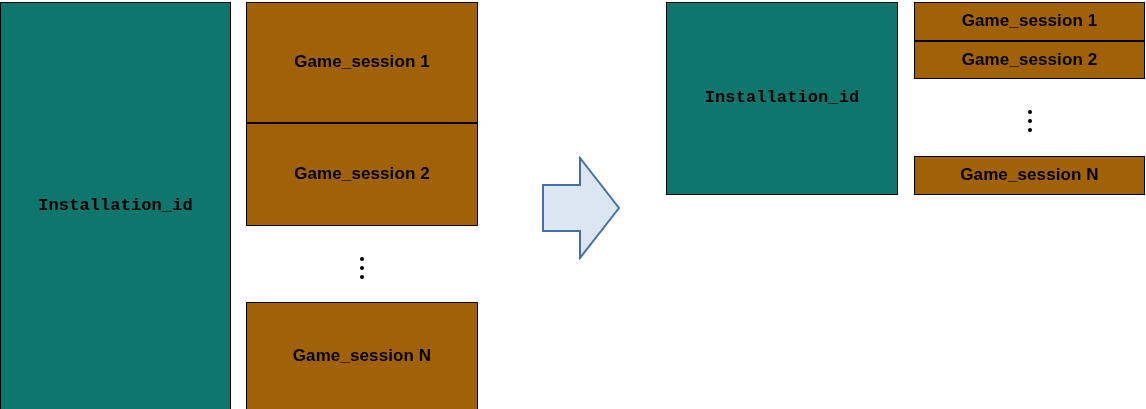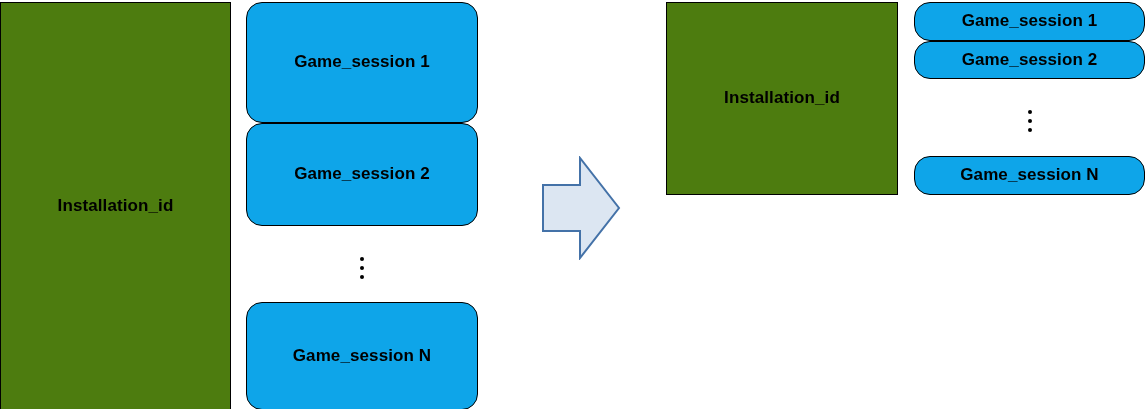--- a/index.html
+++ b/index.html
@@ -29,25 +29,25 @@
     align-items: center;
     justify-content: center;
     color: #000000;
     font-weight: bold;
     font-size: 17px;
     letter-spacing: 0.1px;
     line-height: 1.1;
     text-align: center;
   }
   .box-entity {
-    background: #4d7c0f;
+    background: #0f766e;
+    font-family: Liberation Mono, monospace;
   }
   .box-session {
-    background: #0ea5e9;
-    border-radius: 16px;
+    background: #a16207;
   }
 
   
   #left-installation-box {
     left: 0px;
     top: 2px;
     width: 231px;
     height: 408px;
   }
   #left-session-1 {

